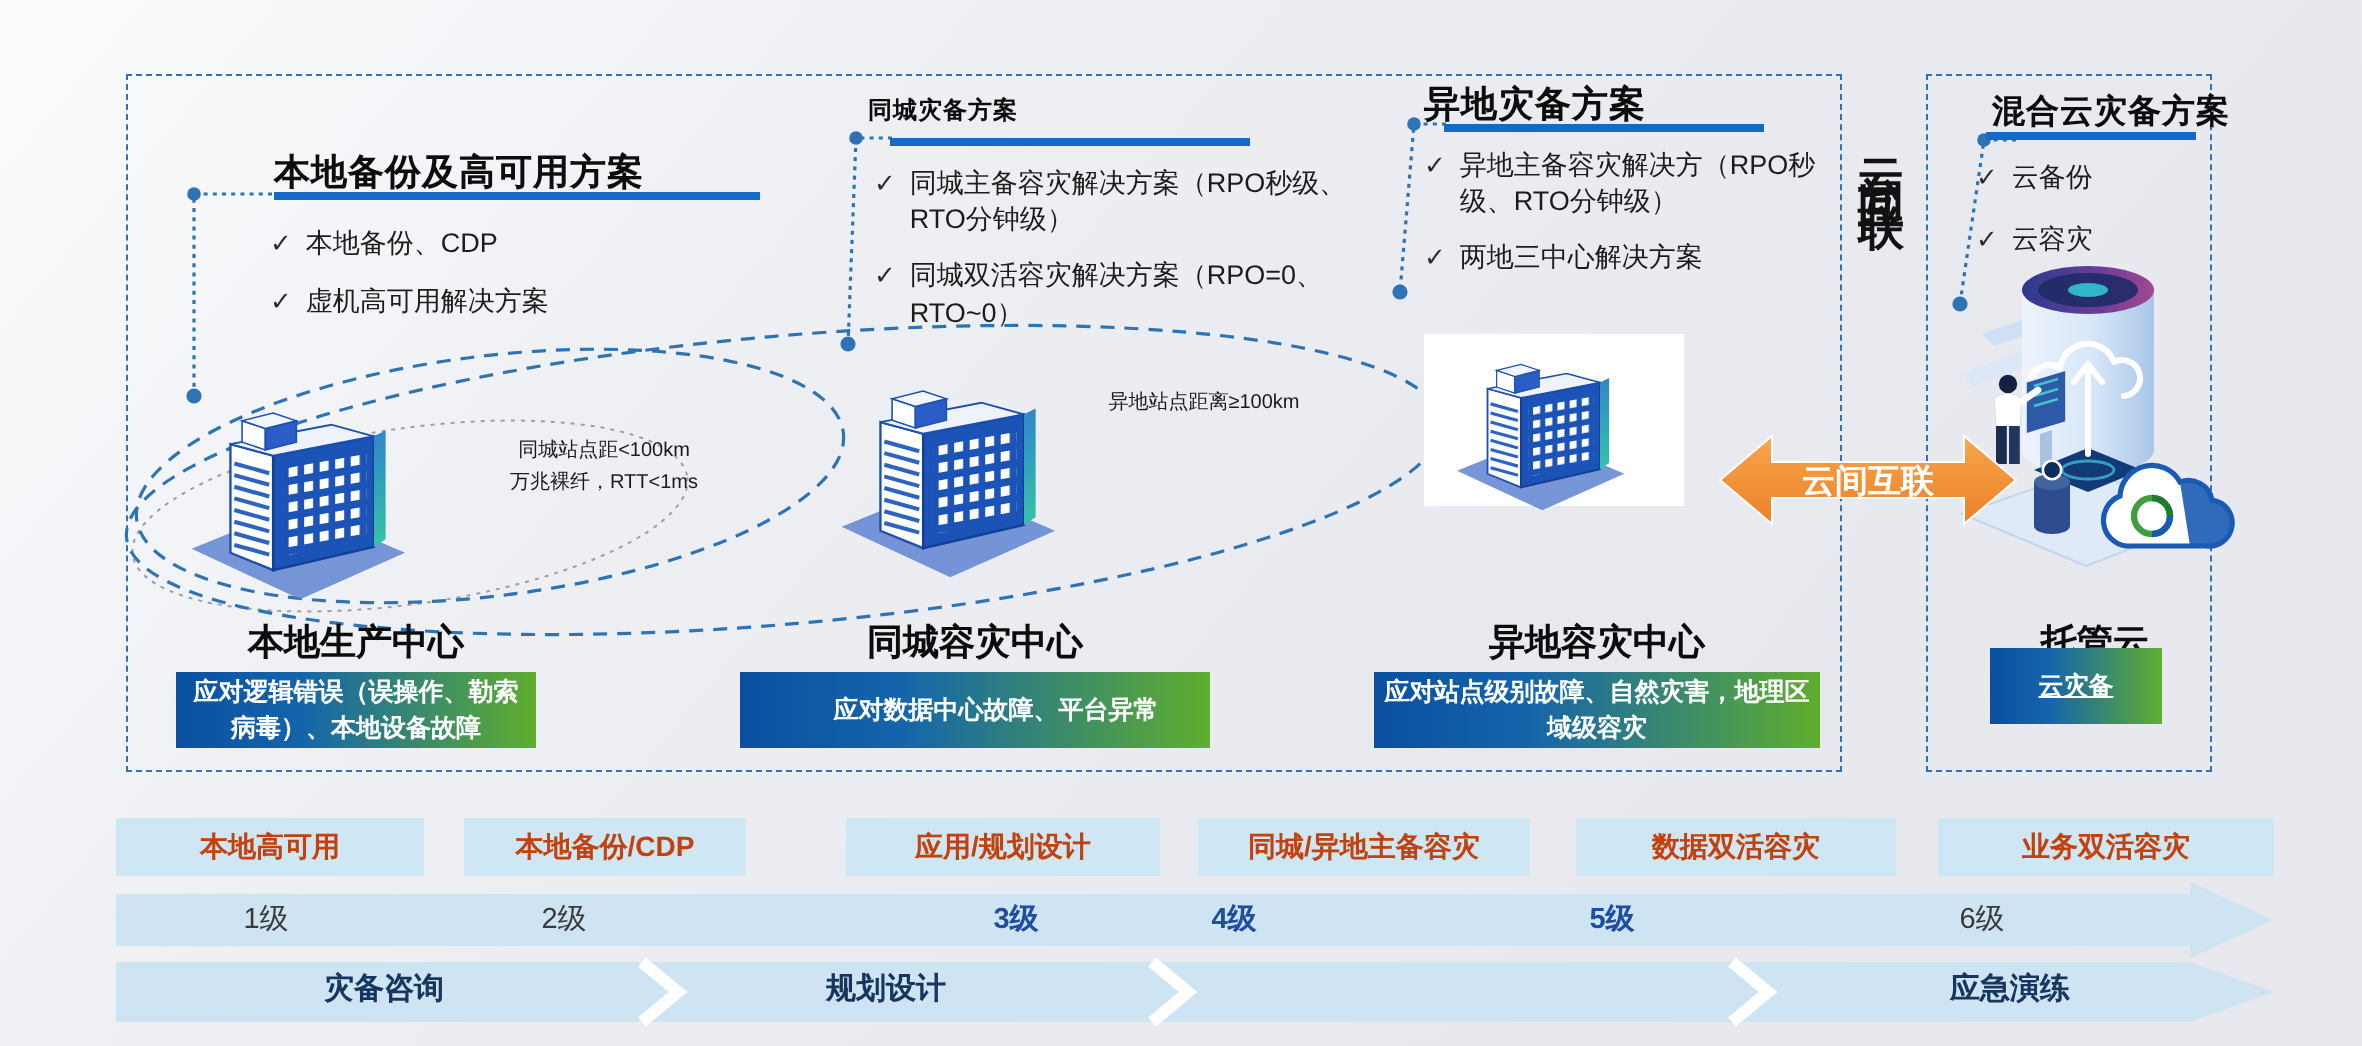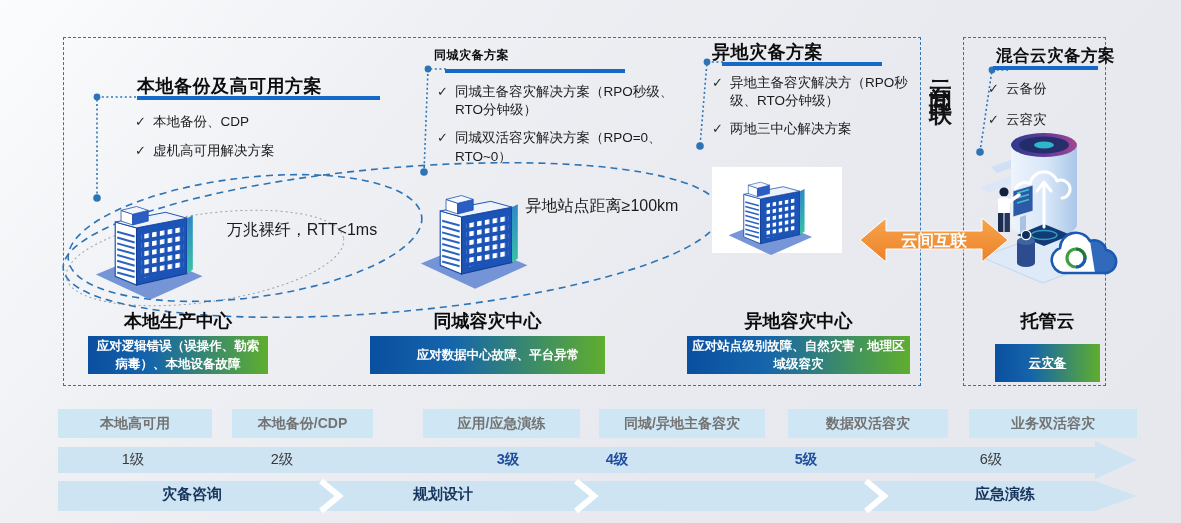--- a/index.html
+++ b/index.html
@@ -20,30 +20,30 @@
   .txt{z-index:2;}
   .sol-title{font-weight:bold;color:#0d0d0d;white-space:nowrap;letter-spacing:.5px;}
   .sol-underline{background:#1569c8;height:3.5px;z-index:2;}
   .bullets{display:flex;flex-direction:column;gap:11px;z-index:2;}
   .bullet{display:flex;gap:7px;font-size:13.5px;color:#1c1c1c;line-height:1.35;}
   .bullet .chk{color:#2b2b2b;font-size:13px;flex:0 0 auto;}
   .vlabel{
     writing-mode:vertical-rl;text-orientation:upright;
     font-size:23px;font-weight:bold;color:#121212;letter-spacing:7px;z-index:2;
   }
-  .linklabel{font-size:16px;color:#1b1b1b;text-align:center;line-height:1.55;z-index:2;white-space:nowrap;}
+  .linklabel{font-size:10px;color:#1b1b1b;text-align:center;line-height:1.55;z-index:2;white-space:nowrap;}
   .center-name{font-size:18px;font-weight:bold;color:#0c0c0c;text-align:center;z-index:2;}
   .grad-bar{
     background:linear-gradient(90deg,#0a4fa0 0%,#1565ab 35%,#5fae2e 100%);
     color:#fff;font-size:12.5px;font-weight:bold;text-align:center;
     display:flex;align-items:center;justify-content:center;line-height:1.45;
     padding:1px 4px;box-sizing:border-box;z-index:2;
   }
   .cap-box{
-    background:#cfe7f5;color:#737373;font-size:14px;font-weight:bold;
+    background:#cfe7f5;color:#c2410c;font-size:14px;font-weight:bold;
     display:flex;align-items:center;justify-content:center;height:29px;z-index:2;
   }
   .level-bar{background:#cfe4f3;height:26px;z-index:2;}
   .level-arrowhead{
     width:0;height:0;border-top:19px solid transparent;border-bottom:19px solid transparent;
     border-left:42px solid #cfe4f3;z-index:2;
   }
   .level-label{font-size:14.5px;color:#3a3a3a;text-align:center;width:60px;z-index:3;}
   .level-label.emph{color:#1f4e9e;font-weight:bold;}
   .phase-label{font-size:15px;font-weight:bold;color:#17365d;text-align:center;width:160px;z-index:3;}
@@ -226,41 +226,42 @@
     </div>
     <div class="bullet">
       <span class="chk">✓</span>
       <span>云容灾</span>
     </div>
   </div>
 
   <div class="abs vlabel" style="left:926px;top:62px;height:130px;">云间互联</div>
 
   <div class="abs linklabel" style="left:222px;top:218px;width:160px;">
+    <div>同城站点距&lt;100km</div>
     <div>万兆裸纤，RTT&lt;1ms</div>
   </div>
   <div class="abs linklabel" style="left:512px;top:194px;width:180px;">
     <div>异地站点距离≥100km</div>
   </div>
 
   <div class="abs txt center-name" style="left:88px;top:309px;width:180px;">本地生产中心</div>
   <div class="abs grad-bar" style="left:88px;top:336px;width:180px;height:38px;">应对逻辑错误（误操作、勒索病毒）、本地设备故障</div>
 
   <div class="abs txt center-name" style="left:370px;top:309px;width:235px;">同城容灾中心</div>
   <div class="abs grad-bar" style="left:370px;top:336px;width:235px;height:38px;padding-left:25px;">应对数据中心故障、平台异常</div>
 
   <div class="abs txt center-name" style="left:687px;top:309px;width:223px;">异地容灾中心</div>
   <div class="abs grad-bar" style="left:687px;top:336px;width:223px;height:38px;">应对站点级别故障、自然灾害，地理区域级容灾</div>
 
   <div class="abs txt center-name" style="left:995px;top:309px;width:105px;">托管云</div>
-  <div class="abs grad-bar" style="left:995px;top:344px;width:105px;height:38px;text-decoration:underline;">云灾备</div>
+  <div class="abs grad-bar" style="left:995px;top:324px;width:86px;height:38px;text-decoration:underline;">云灾备</div>
 
   <div class="abs cap-box" style="left:58px;top:409px;width:154px;">本地高可用</div>
   <div class="abs cap-box" style="left:232px;top:409px;width:141px;">本地备份/CDP</div>
-  <div class="abs cap-box" style="left:423px;top:409px;width:157px;">应用/应急演练</div>
+  <div class="abs cap-box" style="left:423px;top:409px;width:157px;">应用/规划设计</div>
   <div class="abs cap-box" style="left:599px;top:409px;width:166px;">同城/异地主备容灾</div>
   <div class="abs cap-box" style="left:788px;top:409px;width:160px;text-align:right;">数据双活容灾</div>
   <div class="abs cap-box" style="left:969px;top:409px;width:168px;">业务双活容灾</div>
 
   <div class="abs level-bar" style="left:58px;top:447px;width:1037px;"></div>
   <div class="abs level-arrowhead" style="left:1095px;top:441px;"></div>
   <div class="abs level-label" style="left:103px;top:450px;">1级</div>
   <div class="abs level-label" style="left:252px;top:450px;">2级</div>
   <div class="abs level-label emph" style="left:478px;top:450px;">3级</div>
   <div class="abs level-label emph" style="left:587px;top:450px;">4级</div>

